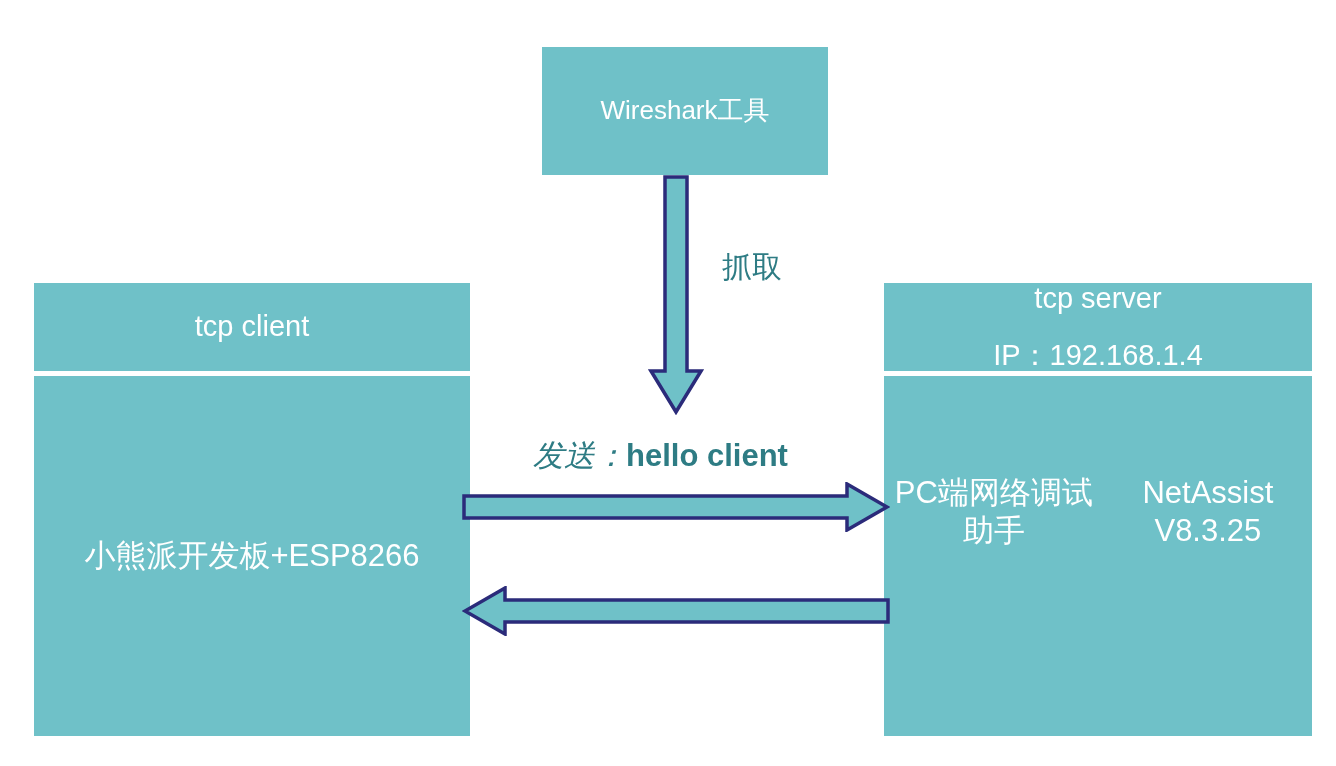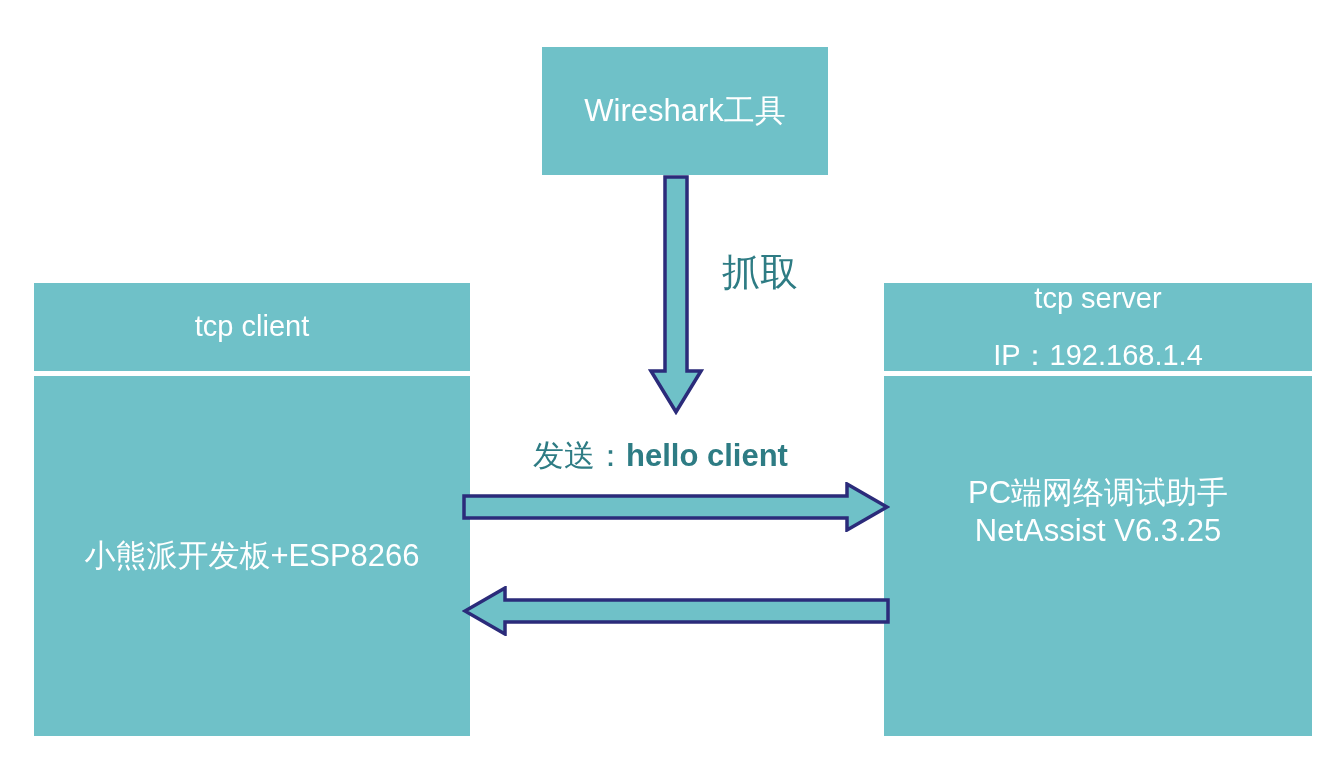--- a/index.html
+++ b/index.html
@@ -18,21 +18,21 @@
     text-align:center;
     line-height:1.22;
     white-space:pre-line;
   }
 
   
   #wireshark-box{left:542px;top:47px;width:286px;height:128px;}
   #wireshark-label{
     position:absolute;left:542px;top:47px;width:286px;height:128px;
     display:flex;align-items:center;justify-content:center;
-    font-size:31px;
+    font-size:26px;
   }
 
   
   #client-header-box{left:34px;top:283px;width:436px;height:88px;}
   #client-header-label{
     position:absolute;left:34px;top:283px;width:436px;height:88px;
     display:flex;flex-direction:column;align-items:center;justify-content:center;
     font-size:29px;
   }
   #client-body-box{left:34px;top:376px;width:436px;height:360px;}
@@ -46,38 +46,38 @@
   #server-header-box{left:884px;top:283px;width:428px;height:88px;}
   #server-header-label{
     position:absolute;left:884px;top:283px;width:428px;height:88px;
     display:flex;flex-direction:column;align-items:center;justify-content:center;
     font-size:29px;
     gap:21px;
   }
   #server-body-box{left:884px;top:376px;width:428px;height:360px;}
   #server-body-label{
     position:absolute;left:884px;top:376px;width:428px;height:272px;
-    display:flex;flex-direction:column;align-items:center;justify-content:center;
+    display:flex;align-items:center;justify-content:center;
     font-size:31px;
   }
 
   
   .arrow-svg{position:absolute;}
   #capture-arrow{left:648px;top:175px;width:56px;height:240px;}
   #send-arrow{left:462px;top:482px;width:428px;height:50px;}
   #recv-arrow{left:462px;top:586px;width:428px;height:50px;}
 
   
   .edge-label{
     position:absolute;color:#2E7C84;white-space:nowrap;
   }
-  #capture-label{left:722px;top:247px;font-size:38px;}
+  #capture-label{left:722px;top:247px;font-size:30px;}
   #send-label{left:533px;top:435px;font-size:31px;}
   #recv-label{left:533px;top:540px;font-size:31px;}
-  .lbl-cn{font-weight:400;}
+  .lbl-cn{font-weight:400;font-style:italic;}
   .lbl-en{font-weight:bold;}
 </style>
 </head>
 <body>
 
 <div id="stage">
 
   <div id="wireshark-box" class="box fill"></div>
   <div id="wireshark-label" class="node-text">Wireshark工具</div>
 
@@ -94,21 +94,21 @@
   <div id="client-body-label" class="node-text">小熊派开发板+ESP8266</div>
 
   <div id="server-header-box" class="box fill"></div>
   <div id="server-header-label" class="node-text">
     <span>tcp server</span>
     <span>IP：192.168.1.4</span>
   </div>
   <div id="server-body-box" class="box fill"></div>
   <div id="server-body-label" class="node-text">
     <span>PC端网络调试助手</span>
-    <span>NetAssist V6.3.25</span>
+    <span>NetAssist V8.3.25</span>
   </div>
 
   <svg id="send-arrow" class="arrow-svg" viewBox="0 0 428 50">
     <polygon points="2,14 385,14 385,2 425,25 385,48 385,36 2,36" fill="#6FC1C8" stroke="#2B2B7A" stroke-width="3.5" stroke-linejoin="miter"></polygon>
   </svg>
   <div id="send-label" class="edge-label">
     <span class="lbl-cn">发送：</span><span class="lbl-en">hello client</span>
   </div>
 
   <svg id="recv-arrow" class="arrow-svg" viewBox="0 0 428 50">

